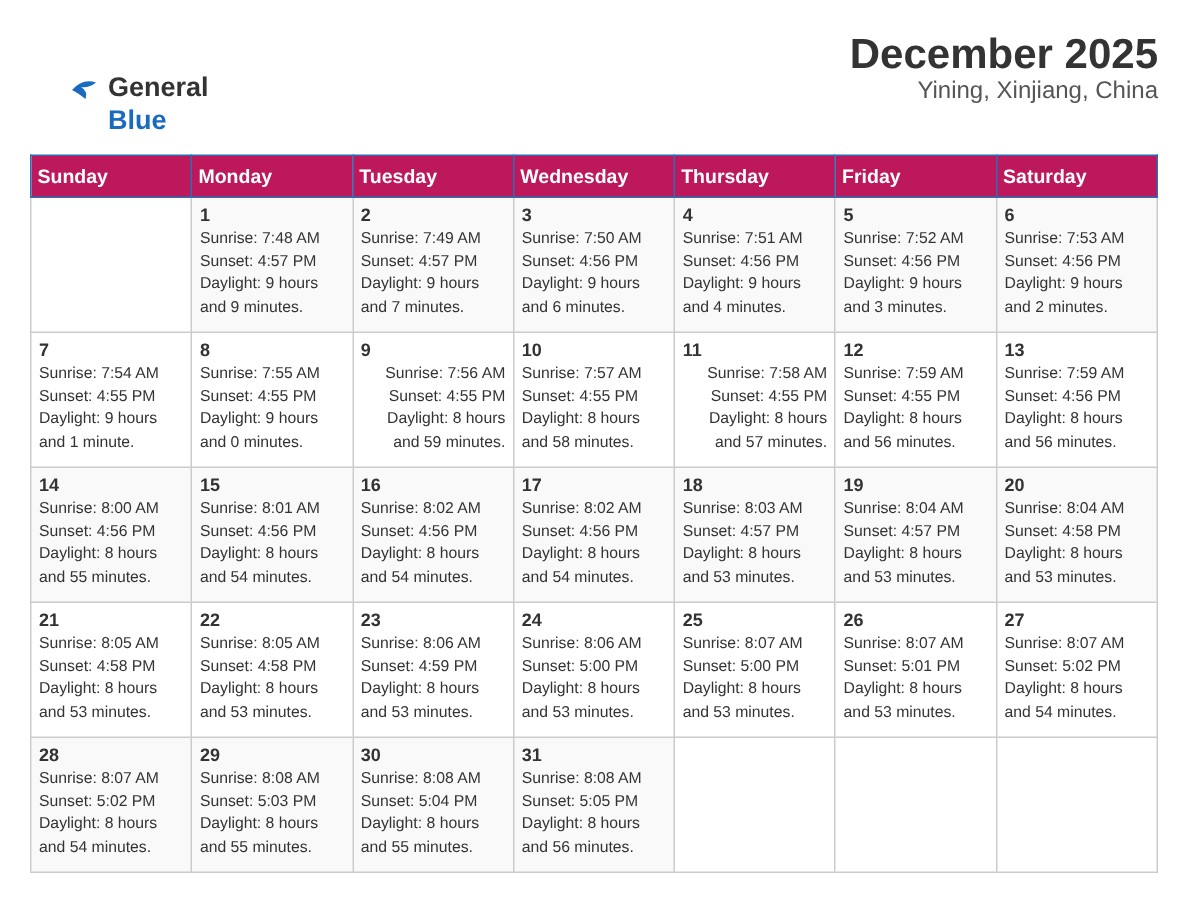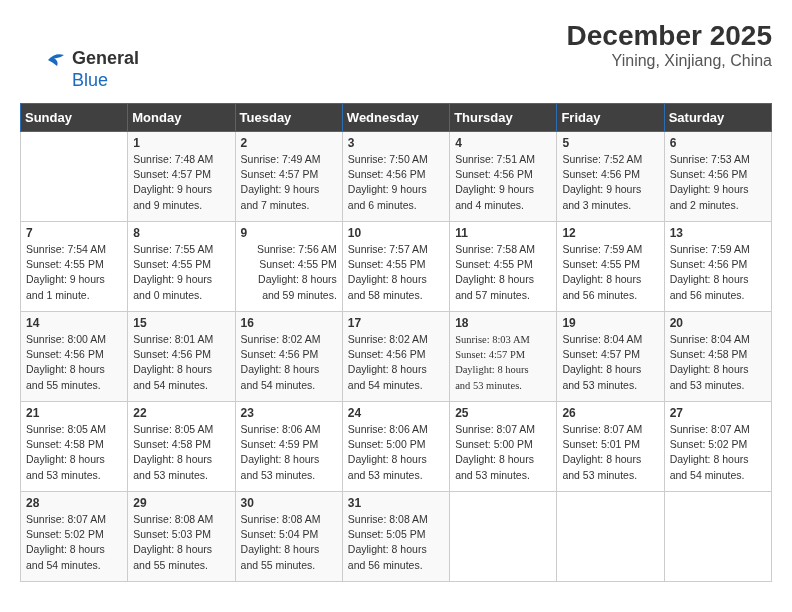--- a/index.html
+++ b/index.html
@@ -33,21 +33,21 @@
     .location {
       font-size: 16px;
       color: #555;
     }
     table {
       width: 100%;
       border-collapse: collapse;
       font-size: 11px;
     }
     thead tr th {
-      background-color: #404040;
+      background-color: #be185d;
       color: #fff;
       padding: 6px 4px;
       text-align: left;
       font-size: 13px;
       font-weight: bold;
       border: 1px solid #2a6db5;
     }
     tbody tr td {
       vertical-align: top;
       padding: 4px 5px;
@@ -79,21 +79,21 @@
 <body>
 
 <div class="header">
   <div class="logo">
   <div style="display:flex;align-items:flex-start;">
     <svg width="50" height="45" viewBox="0 0 50 45">
       <path d="M28 12 Q35 4 44 7 Q39 11 34 10 Q39 13 37 18 Q32 14 28 12Z" fill="#1a6bbf"></path>
     </svg>
     <div style="margin-left:2px;">
       <div style="font-size:18px;font-weight:bold;color:#333;line-height:1.2;">General</div>
-      <div style="font-size:18px;font-weight:normal;color:#1a6bbf;line-height:1.2;">Blue</div>
+      <div style="font-size:18px;font-weight:bold;color:#1a6bbf;line-height:1.2;">Blue</div>
     </div>
   </div>
 </div>
   <div class="title-block">
     <div class="month-title">December 2025</div>
     <div class="location">Yining, Xinjiang, China</div>
   </div>
 </div>
 
 <table>
@@ -178,21 +178,21 @@
         </td>
         <td>
           <span class="day-num">10</span>
           <div class="day-info" style="white-space: pre-line;">Sunrise: 7:57 AM
 Sunset: 4:55 PM
 Daylight: 8 hours
 and 58 minutes.</div>
         </td>
         <td>
           <span class="day-num">11</span>
-          <div class="day-info" style="white-space: pre-line;">Sunrise: 7:58 AM
+          <div class="day-info" style="white-space: pre-line; text-align: right;">Sunrise: 7:58 AM
 Sunset: 4:55 PM
 Daylight: 8 hours
 and 57 minutes.</div>
         </td>
         <td>
           <span class="day-num">12</span>
           <div class="day-info" style="white-space: pre-line;">Sunrise: 7:59 AM
 Sunset: 4:55 PM
 Daylight: 8 hours
 and 56 minutes.</div>
@@ -229,21 +229,21 @@
         </td>
         <td>
           <span class="day-num">17</span>
           <div class="day-info" style="white-space: pre-line;">Sunrise: 8:02 AM
 Sunset: 4:56 PM
 Daylight: 8 hours
 and 54 minutes.</div>
         </td>
         <td>
           <span class="day-num">18</span>
-          <div class="day-info" style="white-space: pre-line; font-family: Liberation Serif, serif;">Sunrise: 8:03 AM
+          <div class="day-info" style="white-space: pre-line;">Sunrise: 8:03 AM
 Sunset: 4:57 PM
 Daylight: 8 hours
 and 53 minutes.</div>
         </td>
         <td>
           <span class="day-num">19</span>
           <div class="day-info" style="white-space: pre-line;">Sunrise: 8:04 AM
 Sunset: 4:57 PM
 Daylight: 8 hours
 and 53 minutes.</div>

